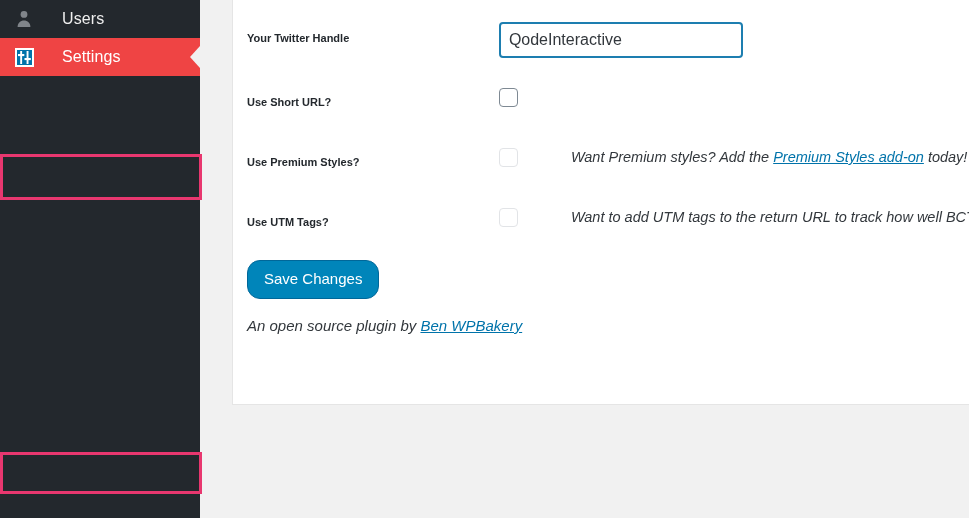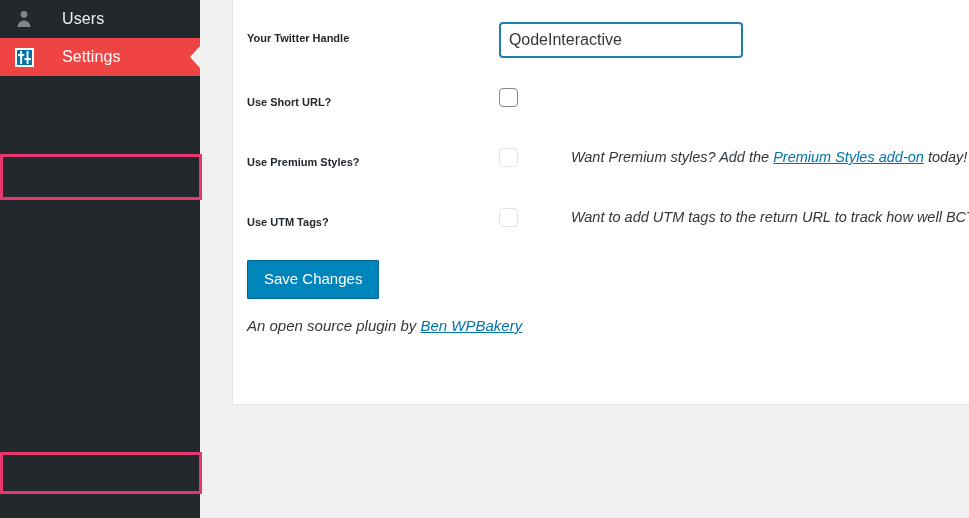--- a/index.html
+++ b/index.html
@@ -186,21 +186,21 @@
     text-decoration: underline;
   }
 
   
   .submit-wrap { padding: 8px 0 0 14px; }
   .button-primary {
     display: inline-block;
     background: #0085ba;
     color: #ffffff;
     border: 1px solid #006799;
-    border-radius: 1px;
+    border-radius: 13px;
     font-family: "Liberation Sans", sans-serif;
     font-size: 15px;
     line-height: 18px;
     padding: 9px 16px 10px 16px;
     cursor: pointer;
   }
 
   .footer-note {
     padding: 18px 0 0 14px;
     font-size: 15px;

